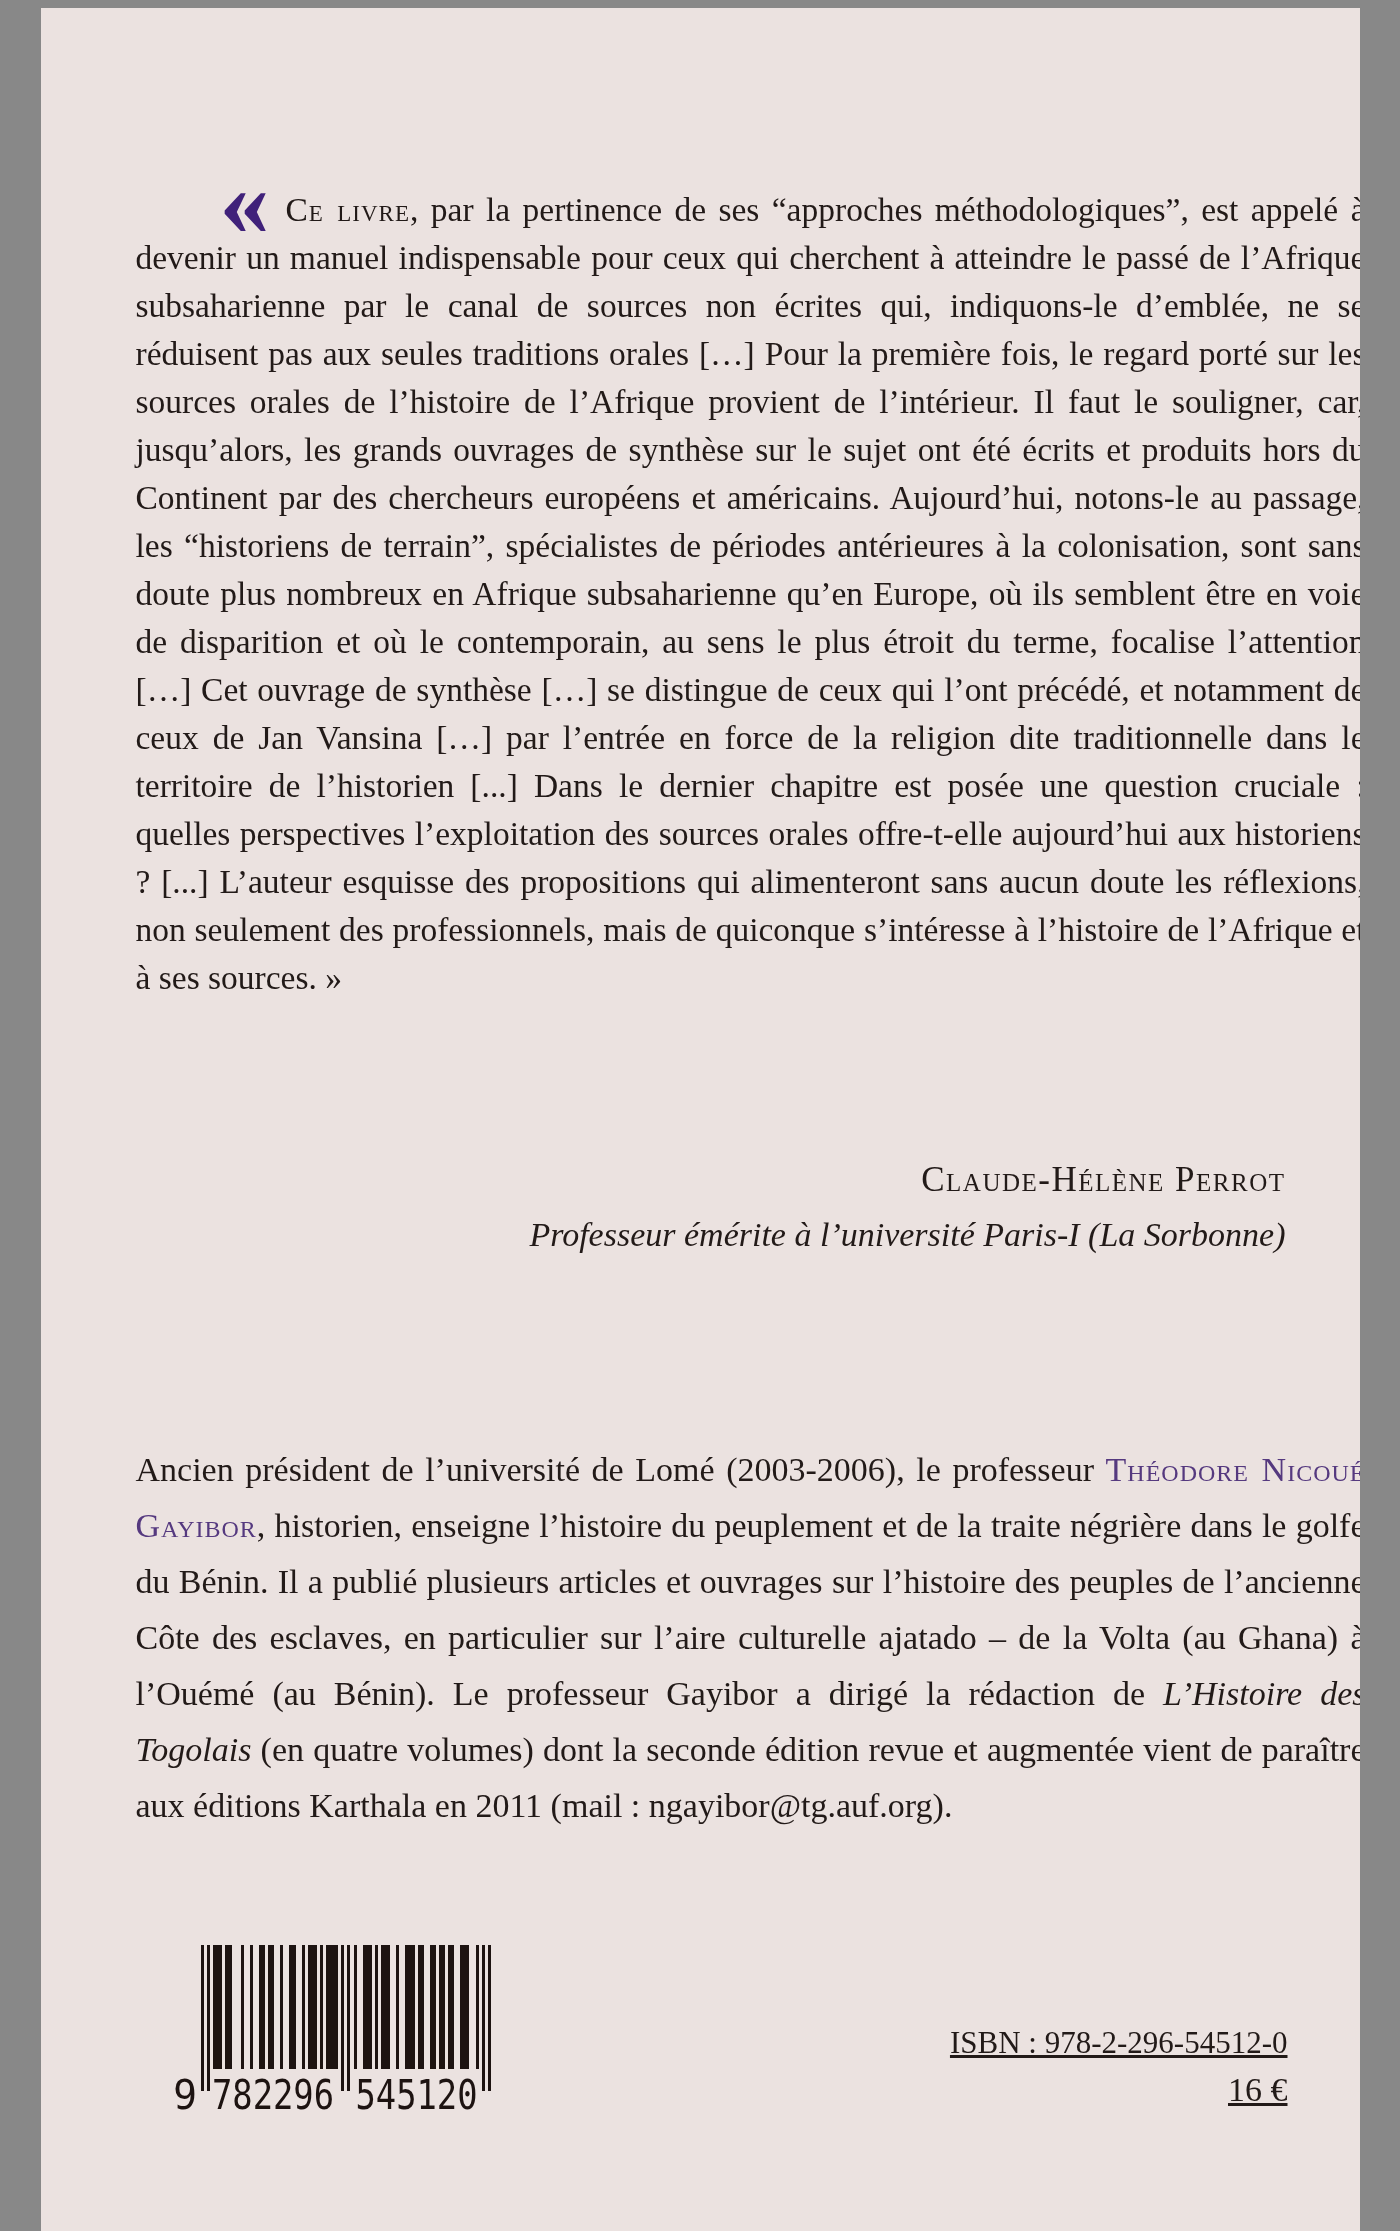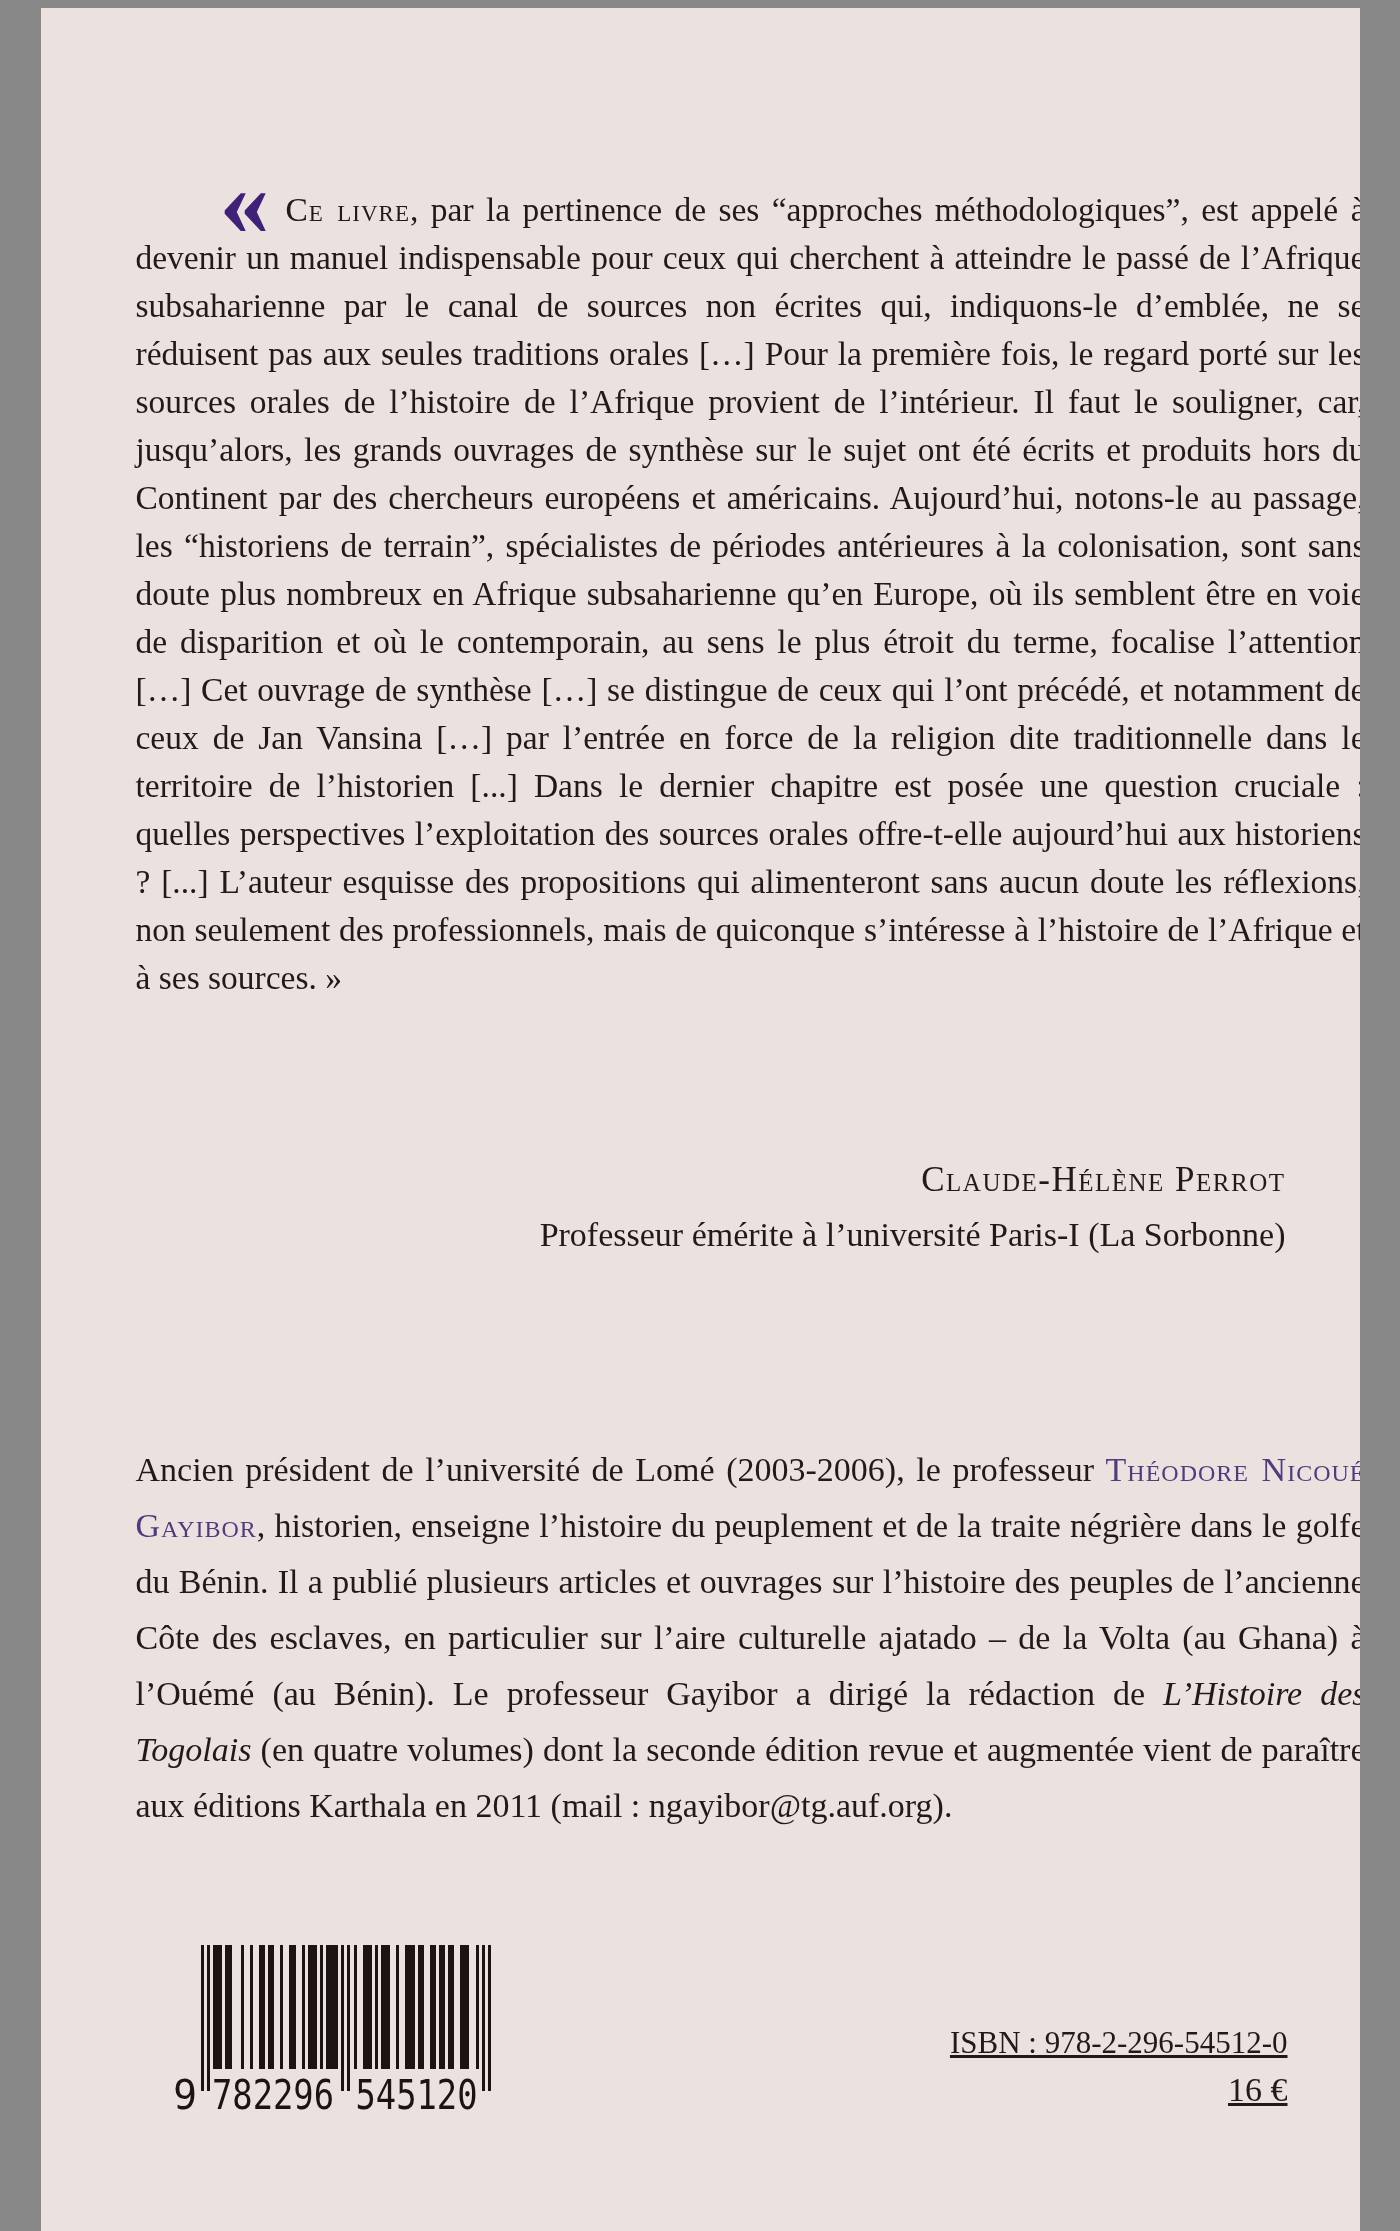--- a/index.html
+++ b/index.html
@@ -32,21 +32,21 @@
     margin-right:16px;
     font-weight:bold;
   }
   .smallcaps{font-variant:small-caps;}
   .quote-lead{letter-spacing:1px;}
   .attribution{
     position:absolute;right:74px;top:1152px;
     left:96px;text-align:right;
   }
   .attr-name{font-variant:small-caps;font-size:35px;letter-spacing:1.5px;}
-  .attr-title{font-size:34px;margin-top:16px;}
+  .attr-title{font-style:italic;font-size:34px;margin-top:16px;}
   .bio{position:absolute;left:95px;top:1434px;width:1230px;}
   .bio p{margin:0;font-size:34px;line-height:56px;text-align:justify;}
   .author-name{font-variant:small-caps;color:var(--name-purple);letter-spacing:1px;}
   .book-title{font-style:italic;}
   .barcode{position:absolute;left:130px;top:1933px;width:340px;height:172px;}
   #barcode-svg rect{fill:var(--barcode-ink);}
   #barcode-svg text{
     fill:var(--barcode-ink);
     font-family:"DejaVu Sans Mono","Liberation Mono",monospace;
     font-size:40px;

